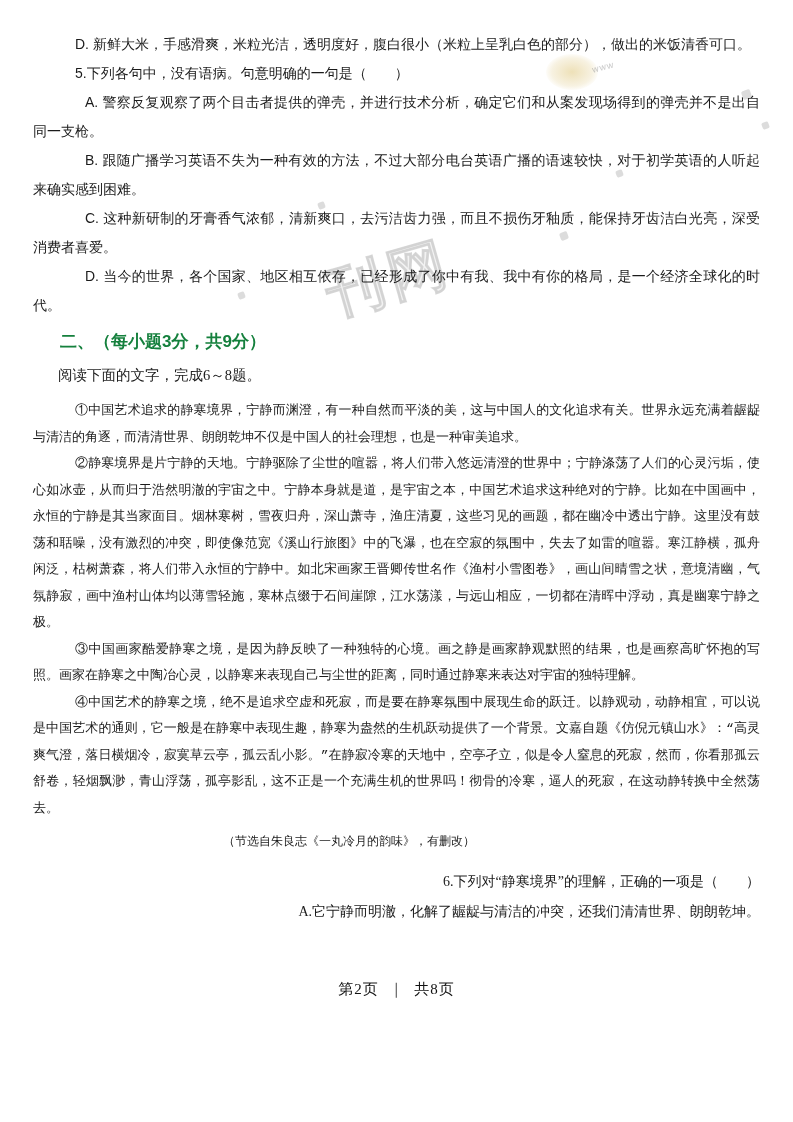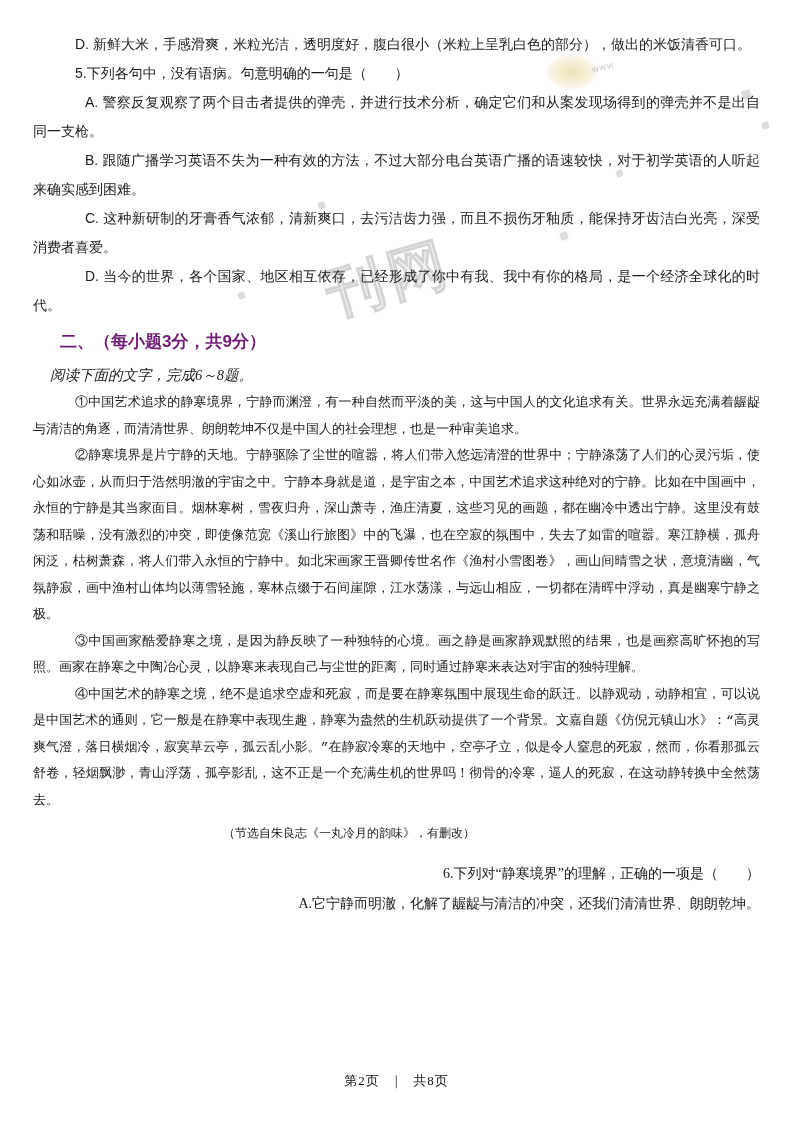--- a/index.html
+++ b/index.html
@@ -28,29 +28,28 @@
   .indent-md{text-indent:42px;}
   .indent-xl{text-indent:52px;}
   .indent-sm{text-indent:17px;}
   
   .section-heading{
     font-family:"Liberation Sans",sans-serif;
     font-size:17px;
     font-weight:700;
     margin:10px 0 8px 0;
     text-indent:27px;
-    color:#701a75;
+    color:#15803d;
   }
   .intro{
     font-family:"Liberation Serif",serif;
     font-size:14.5px;
     line-height:29px;
-    margin:0;
+    margin:8px;
     text-indent:17px;
-    font-style:italic;
   }
   
   .reading{
     font-family:Liberation Mono, monospace;
     font-size:13px;
     line-height:26.5px;
     text-align:justify;
   }
   .reading p{margin:0;text-indent:42px;}
   .attribution{
@@ -64,24 +63,24 @@
   .q6-block{
     font-family:"Liberation Serif",serif;
     font-size:14px;
     line-height:30px;
     text-align:right;
   }
   .q6-block p{margin:0;}
   
   .footer{
     position:absolute;
-    top:1072px;left:0;right:0;
+    top:980px;left:0;right:0;
     text-align:center;
     font-family:"Liberation Serif",serif;
-    font-size:13px;
+    font-size:15px;
     color:#111;
     letter-spacing:1px;
     z-index:2;
   }
   .footer .sep{margin:0 10px;color:#333;}
   
   .wm{position:absolute;z-index:1;pointer-events:none;}
   .wm-big{
     left:325px;top:240px;
     font-family:"Liberation Sans",sans-serif;

